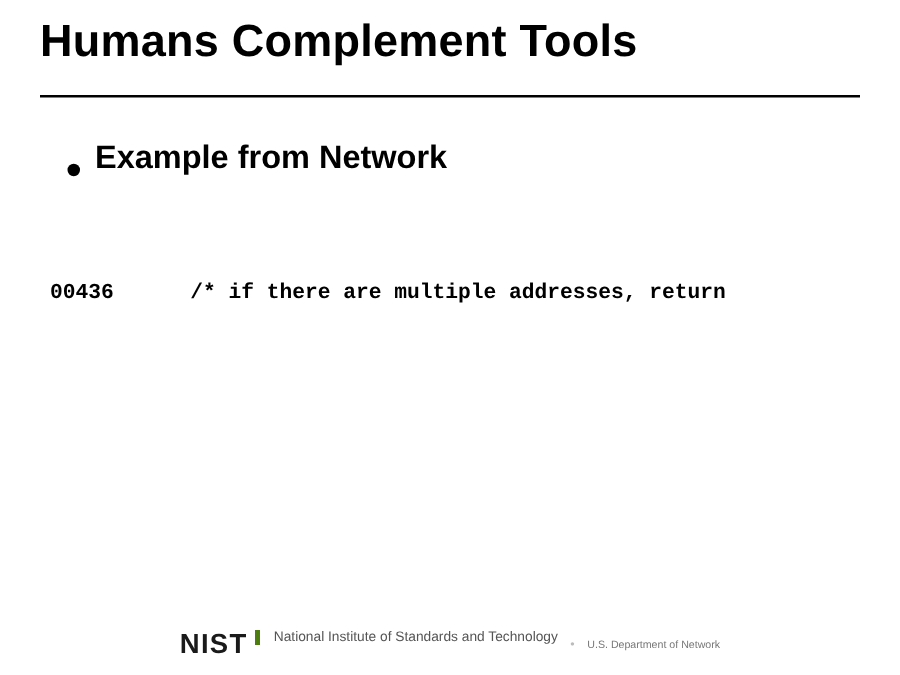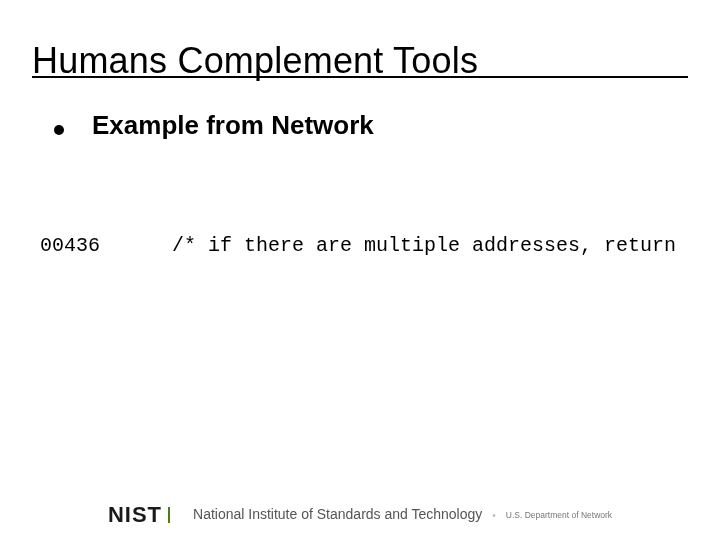--- a/index.html
+++ b/index.html
@@ -13,99 +13,99 @@
     overflow: hidden;
   }
   .slide {
     position: relative;
     width: 720px;
     height: 540px;
     box-sizing: border-box;
   }
   .title {
     position: absolute;
-    top: 40px;
+    top: 12px;
     left: 32px;
     right: 32px;
     font-size: 36px;
-    font-weight: 400;
+    font-weight: 700;
     letter-spacing: 0.2px;
   }
   .title-rule {
     position: absolute;
     top: 76px;
     left: 32px;
     right: 32px;
     height: 2px;
     background: #000;
   }
   .bullet-row {
     position: absolute;
     top: 110px;
     left: 54px;
     right: 40px;
     display: flex;
-    align-items: center;
-    gap: 28px;
+    align-items: flex-end;
+    gap: 12px;
   }
   .bullet-dot {
     width: 10px;
     height: 10px;
     border-radius: 50%;
     background: #000;
     flex: 0 0 auto;
     margin-top: 8px;
   }
   .bullet-text {
     font-size: 26px;
     font-weight: 700;
   }
   .code-block {
     position: absolute;
     top: 178px;
     left: 40px;
     right: 24px;
     font-family: "Courier New", Courier, monospace;
-    font-size: 20px;
-    font-weight: 400;
+    font-size: 17px;
+    font-weight: 700;
     line-height: 1.35;
     white-space: pre;
   }
   .code-line { display: block; }
   .footer {
     position: absolute;
     bottom: 14px;
     left: 0;
     right: 0;
     display: flex;
     justify-content: center;
     align-items: center;
     gap: 10px;
     font-size: 9px;
     color: #666;
   }
   .nist-logo {
     display: flex;
-    align-items: center;
+    align-items: flex-start;
     gap: 6px;
   }
   .nist-word {
     font-family: Arial, Helvetica, sans-serif;
     font-weight: 900;
     font-size: 22px;
     letter-spacing: 1px;
     color: #1a1a1a;
     line-height: 1;
   }
   .nist-sub {
-    font-size: 14px;
+    font-size: 11px;
     color: #555;
     line-height: 1.1;
-    border-left: 2px solid #4d7c0f;
-    padding-left: 23px;
+    border-left: 4px solid #4d7c0f;
+    padding-left: 11px;
   }
   .footer-sep {
     color: #bbb;
     font-size: 10px;
   }
   .footer-right {
     font-size: 8.5px;
     color: #777;
   }
 </style>

